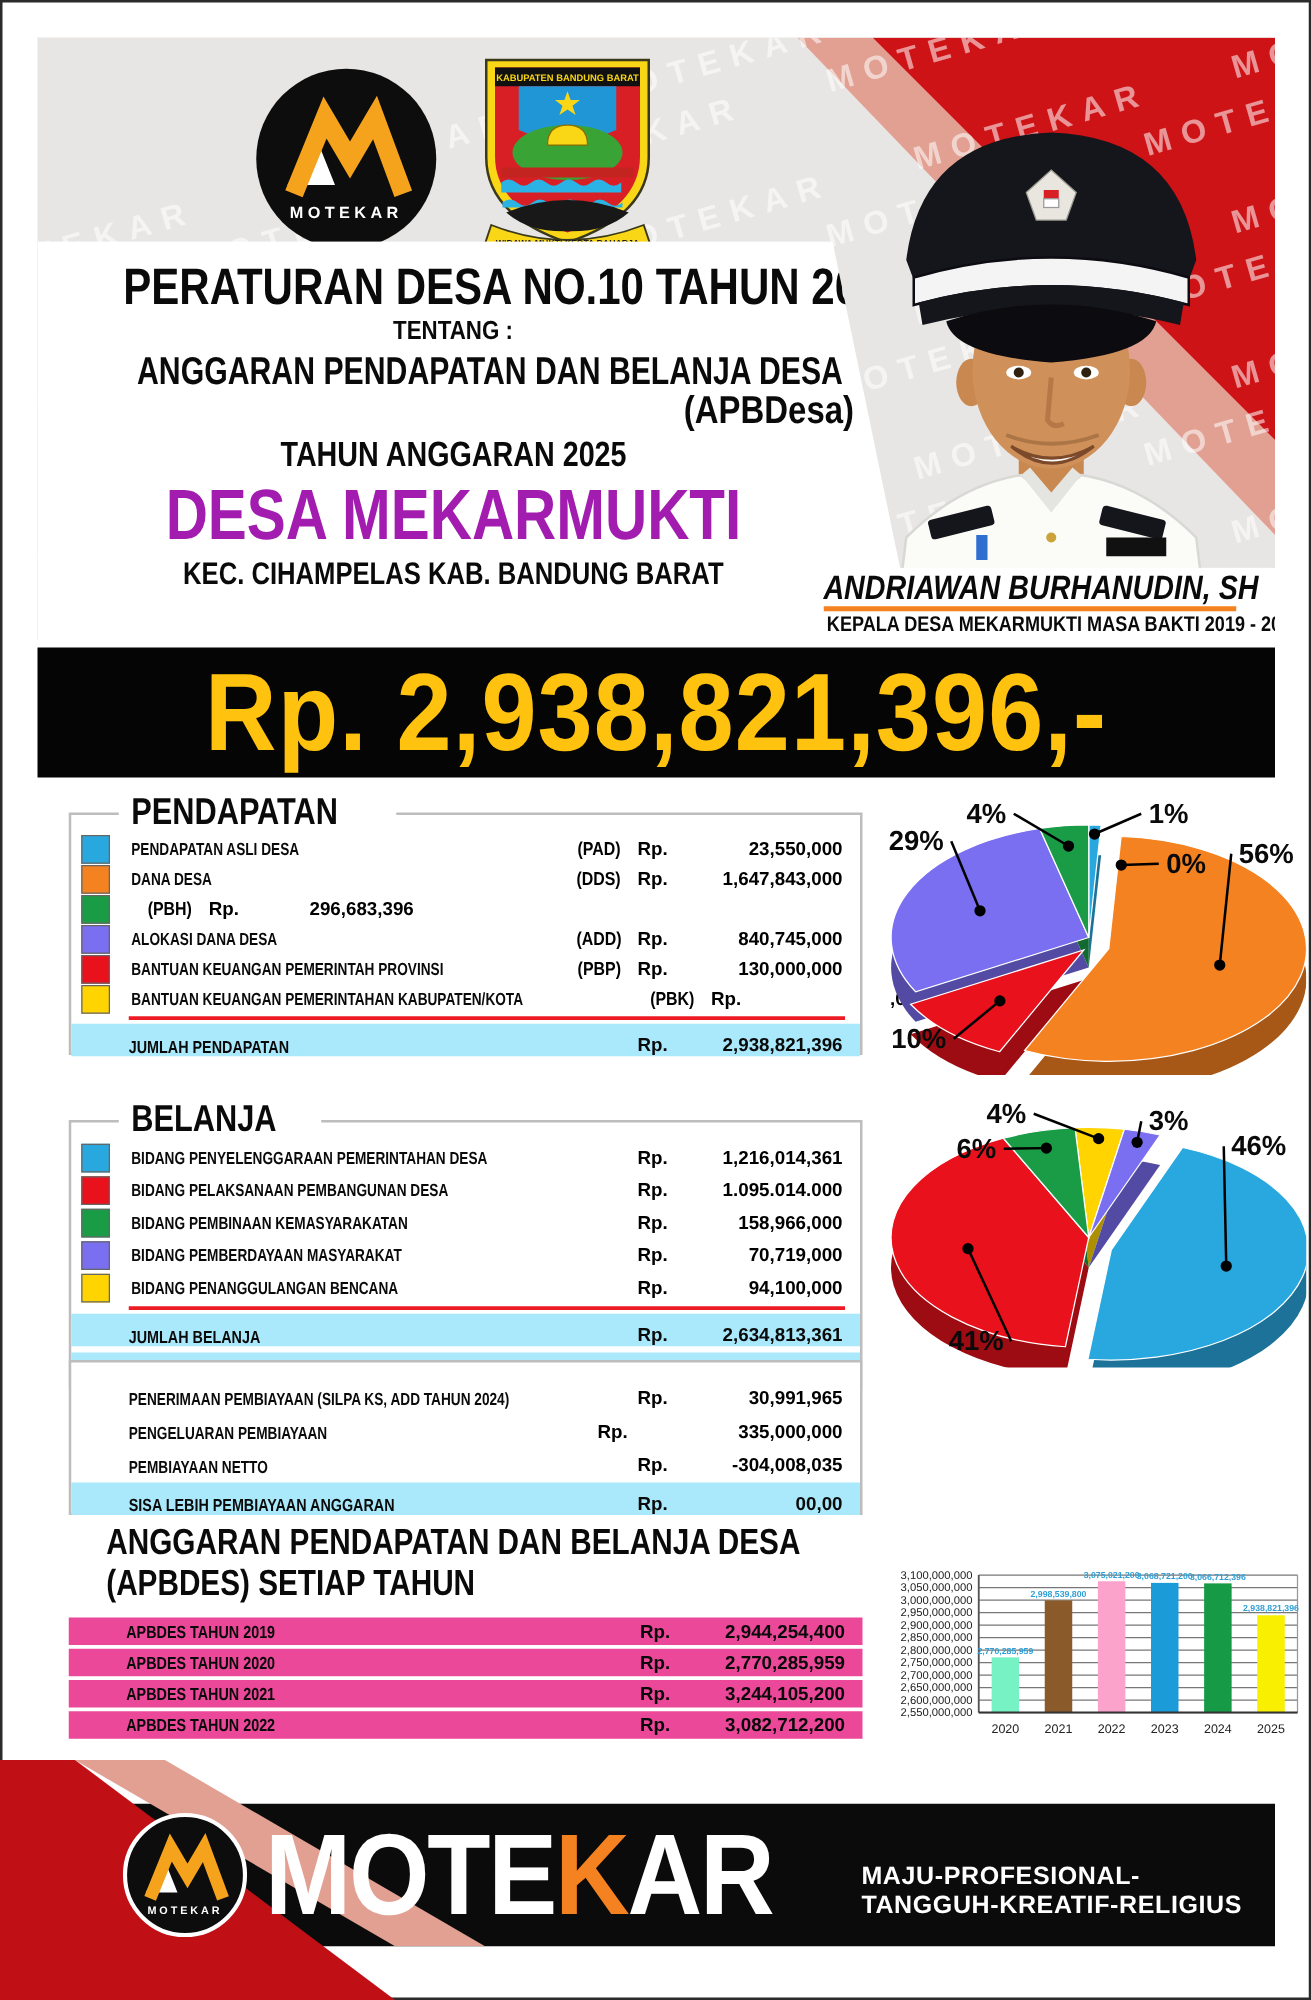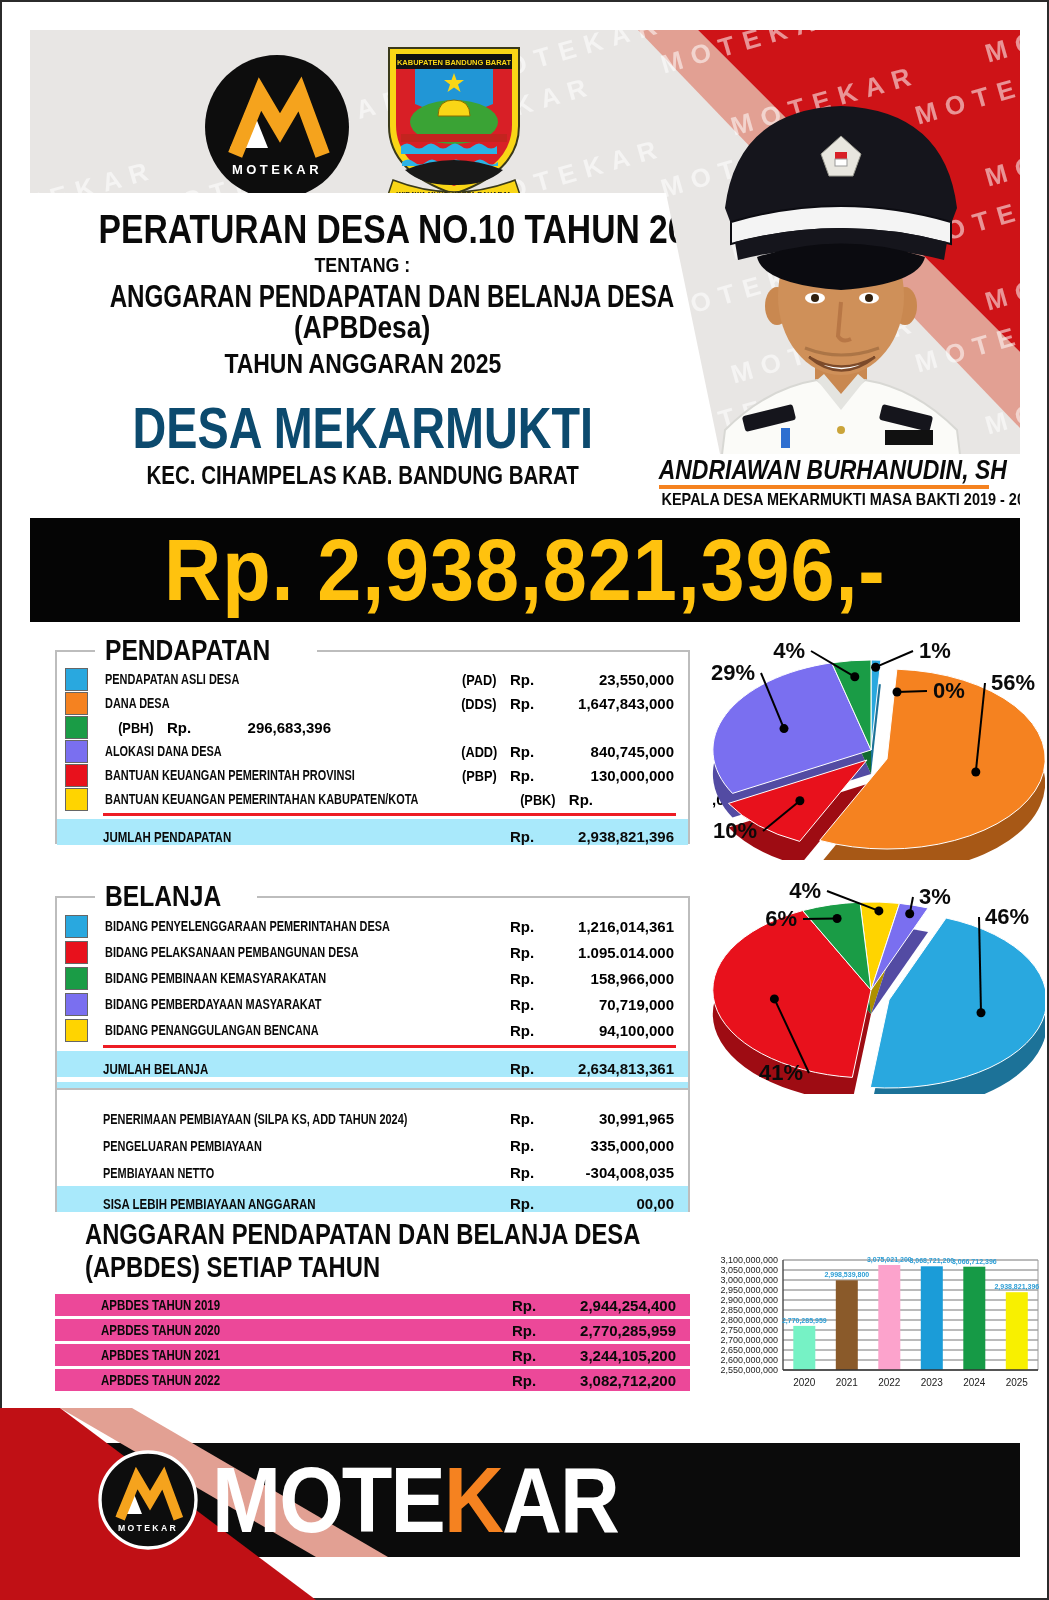--- a/index.html
+++ b/index.html
@@ -18,23 +18,23 @@
   .wm-row{position:absolute;left:-90px;width:1500px;white-space:nowrap;font-weight:700;font-size:26px;
           letter-spacing:9px;color:rgba(255,255,255,.55);transform:rotate(-16deg);}
   .logo1{position:absolute;left:172px;top:22px;width:150px;height:150px;}
   .crest{position:absolute;left:345px;top:12px;width:158px;height:170px;}
   .title-panel{position:absolute;left:0;top:163px;width:702px;height:319px;background:#fff;
                clip-path:polygon(0 0,636px 0,702px 319px,0 319px);}
   .title-inner{width:665px;text-align:center;padding-top:16px;color:#0a0a0a;}
   .tl1{font-size:41px;font-weight:700;line-height:1.02;}
   .tl2{font-size:21px;font-weight:700;margin-top:2px;}
   .tl3{font-size:31px;font-weight:700;margin-top:4px;line-height:1.0;}
-  .tl4{font-size:31px;font-weight:700;line-height:1.05;}
+  .tl4{font-size:31px;font-weight:700;line-height:1.05;text-align:right;}
   .tl5{font-size:28px;font-weight:700;margin-top:4px;}
-  .tlv{font-size:57px;font-weight:700;color:#0c4a6e;line-height:1.0;margin-top:20px;}
+  .tlv{font-size:57px;font-weight:700;color:#a21caf;line-height:1.0;margin-top:4px;}
   .tld{font-size:25px;font-weight:700;margin-top:4px;}
   .portrait{position:absolute;left:625px;top:28px;width:365px;height:454px;}
   .nameband{position:absolute;left:598px;top:424px;width:392px;height:58px;background:#fff;
             clip-path:polygon(30px 0,392px 0,392px 58px,0 58px);text-align:center;padding-top:3px;box-sizing:border-box;}
   .offname{font-size:27px;font-weight:700;font-style:italic;color:#0a0a0a;line-height:1.0;}
   .offrule{width:330px;height:4px;background:#f58220;margin:1px auto 2px auto;}
   .offtitle{font-size:17px;font-weight:700;color:#0a0a0a;line-height:1.0;}
 
   
   .total{position:absolute;left:30px;top:518px;width:990px;height:104px;background:#050505;
@@ -335,21 +335,21 @@
       <text x="104" y="60" text-anchor="end" font-size="22" font-weight="bold" fill="#0a0a0a">6%</text>
     </svg>
 
   <div class="sec" style="top:1088px;height:124px;">
     <div class="rows">
       <div class="row" style="height:27px;padding-left:46px;">
         <span class="lbl"><span class="c cx78 ol">PENERIMAAN PEMBIAYAAN (SILPA KS, ADD TAHUN 2024)</span></span>
         <span class="rp">Rp.</span>
         <span class="val">30,991,965</span>
       </div>
-      <div class="row" style="height:27px;padding-left:46px;">
+      <div class="row" style="height:27px;padding-left:46px;gap:32px;">
         <span class="lbl"><span class="c cx78 ol">PENGELUARAN PEMBIAYAAN</span></span>
         <span class="rp">Rp.</span>
         <span class="val">335,000,000</span>
       </div>
       <div class="row" style="height:27px;padding-left:46px;">
         <span class="lbl"><span class="c cx78 ol">PEMBIAYAAN NETTO</span></span>
         <span class="rp">Rp.</span>
         <span class="val">-304,008,035</span>
       </div>
       <div class="bluerow">
@@ -438,15 +438,16 @@
   <div class="stripe-salmon"></div>
   <div class="stripe-red"></div>
   <div class="foot-content">
     <svg class="flogo" viewBox="0 0 150 150">
       <circle cx="75" cy="75" r="72" fill="#0d0d0d" stroke="#fff" stroke-width="5"></circle>
       <polygon points="28,96 50,56 66,96" fill="#fff"></polygon>
       <path d="M36 96 L58 42 L78 76 L98 42 L118 96" fill="none" stroke="#f5a31d" stroke-width="15" stroke-linecap="square"></path>
       <text x="75" y="122" text-anchor="middle" font-size="13" font-weight="bold" letter-spacing="3.5" fill="#fff">MOTEKAR</text>
     </svg>
     <div class="fword c cx90 ol"><span id="fw1">MOTE</span><span class="k" id="fwk">K</span><span id="fw2">AR</span></div>
+    <div class="ftag">MAJU-PROFESIONAL-TANGGUH-KREATIF-RELIGIUS</div>
   </div>
 
 </div>
 
 </body></html>

